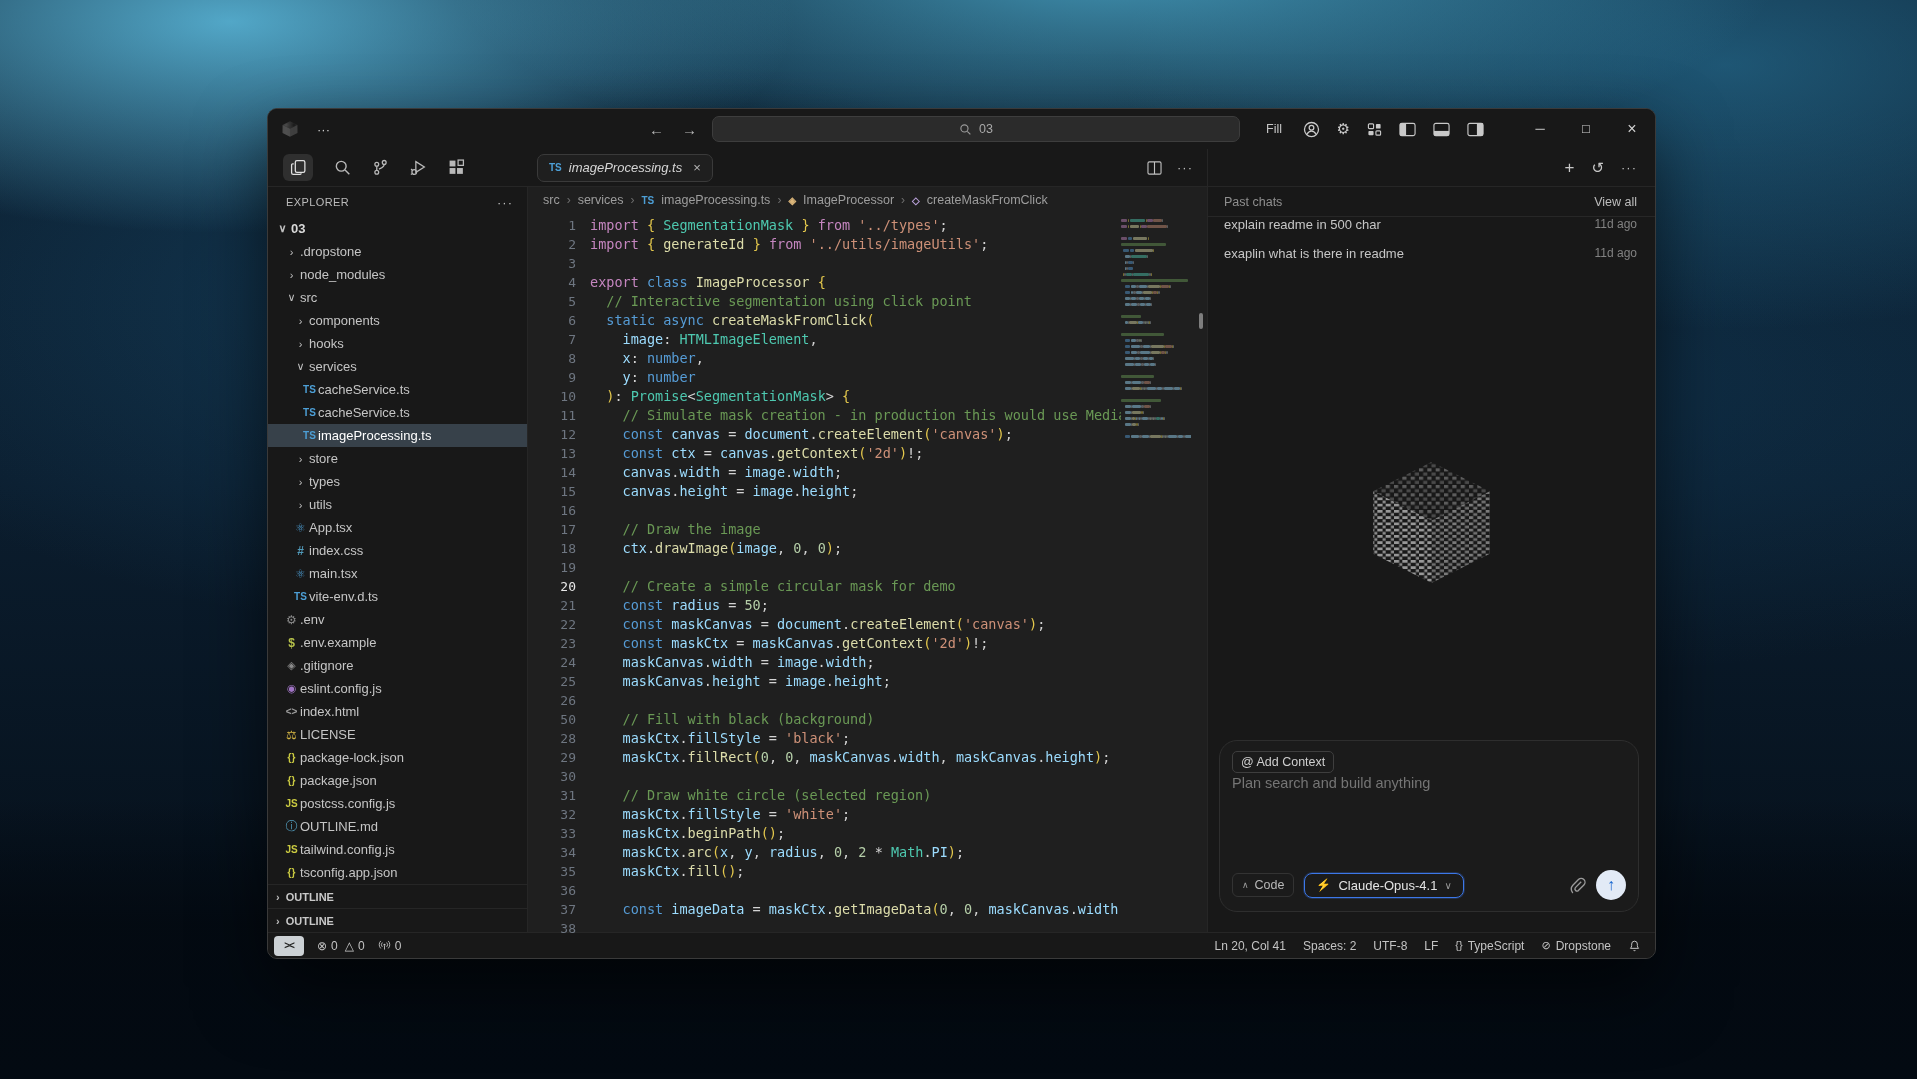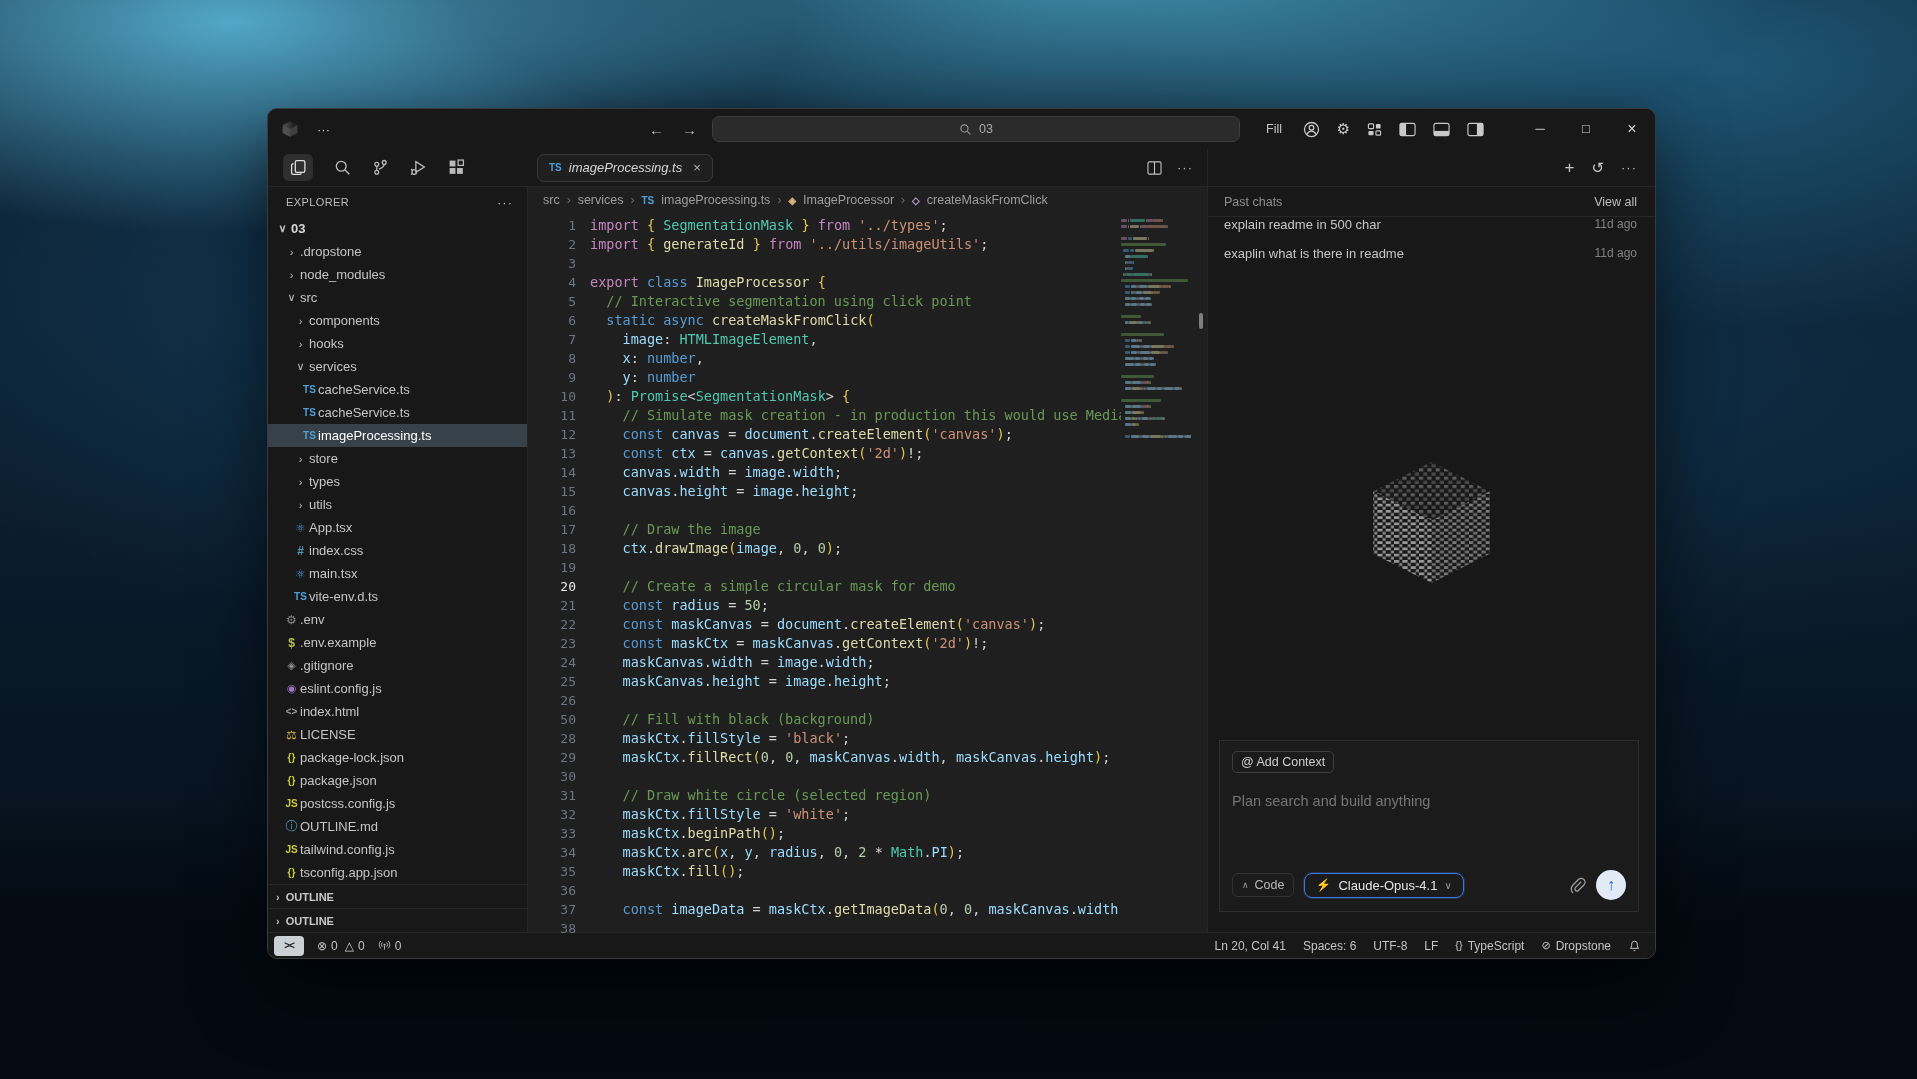--- a/index.html
+++ b/index.html
@@ -95,24 +95,24 @@
   .rpanel{width:448px;flex:0 0 auto;display:flex;flex-direction:column;background:#181818;border-left:1px solid #262626;position:relative;min-height:0;}
   .pc-row{height:30px;display:flex;align-items:center;justify-content:space-between;padding:0 18px 0 16px;flex:0 0 auto;border-bottom:1px solid #272727;}
   .pc-title{font-size:12.5px;color:#8f8f8f;}
   .pc-viewall{font-size:12.5px;color:#bdbdbd;}
   .hrow{height:29px;display:flex;align-items:flex-start;justify-content:space-between;padding:0 18px 0 16px;flex:0 0 auto;}
   .hrow .ht{font-size:13px;color:#c6c6c6;}
   .hrow .htime{font-size:12px;color:#828282;}
   .cube-zone{flex:1;display:flex;align-items:flex-start;justify-content:center;}
   .cube-zone svg{margin-top:185px;}
   .chatcard{position:absolute;left:11px;right:16px;bottom:20px;height:172px;background:#1b1b1b;
-            border:1px solid #2e2e2e;border-radius:0;padding:10px 12px;}
+            border:1px solid #2e2e2e;border-radius:18px;padding:10px 12px;}
   .ctx-chip{display:inline-flex;align-items:center;gap:4px;border:1px solid #3e3e3e;border-radius:5px;
             padding:3px 8px;font-size:12.5px;color:#cfcfcf;}
-  .chat-ph{margin-top:20px;font-size:14.5px;color:#757575;}
+  .chat-ph{margin-top:2px;font-size:14.5px;color:#757575;}
   .card-bottom{position:absolute;left:12px;right:12px;bottom:11px;display:flex;align-items:center;}
   .mode-btn{display:flex;align-items:center;gap:6px;border:1px solid #333;border-radius:6px;padding:4px 9px;
             font-size:12.5px;color:#b9b9b9;}
   .mode-btn .car{font-size:9px;color:#9a9a9a;}
   .model-pill{margin-left:10px;display:flex;align-items:center;gap:7px;border:1.5px solid #3c77e8;border-radius:8px;
               padding:4px 11px;font-size:13px;color:#e3e3e3;box-shadow:0 0 0 1px rgba(60,119,232,.25);}
   .model-pill .bolt{color:#f2c21b;font-size:12px;}
   .model-pill .car{color:#9a9a9a;font-size:10px;}
   .card-bottom .sp{flex:1;}
   .clip{color:#9a9a9a;display:flex;margin-right:10px;}
@@ -868,21 +868,21 @@
           </svg>
         </span>
         <span>0</span>
       </span>
     </div>
     <div class="st-right" id="statusRight">
       <span class="st-item">
           <span>Ln 20, Col 41</span>
         </span>
         <span class="st-item">
-          <span>Spaces: 6</span>
+          <span>Spaces: 2</span>
         </span>
         <span class="st-item">
           <span>UTF-8</span>
         </span>
         <span class="st-item">
           <span>LF</span>
         </span>
         <span class="st-item">
           <span style="font-size: 11px;">{}</span>
           <span>TypeScript</span>

